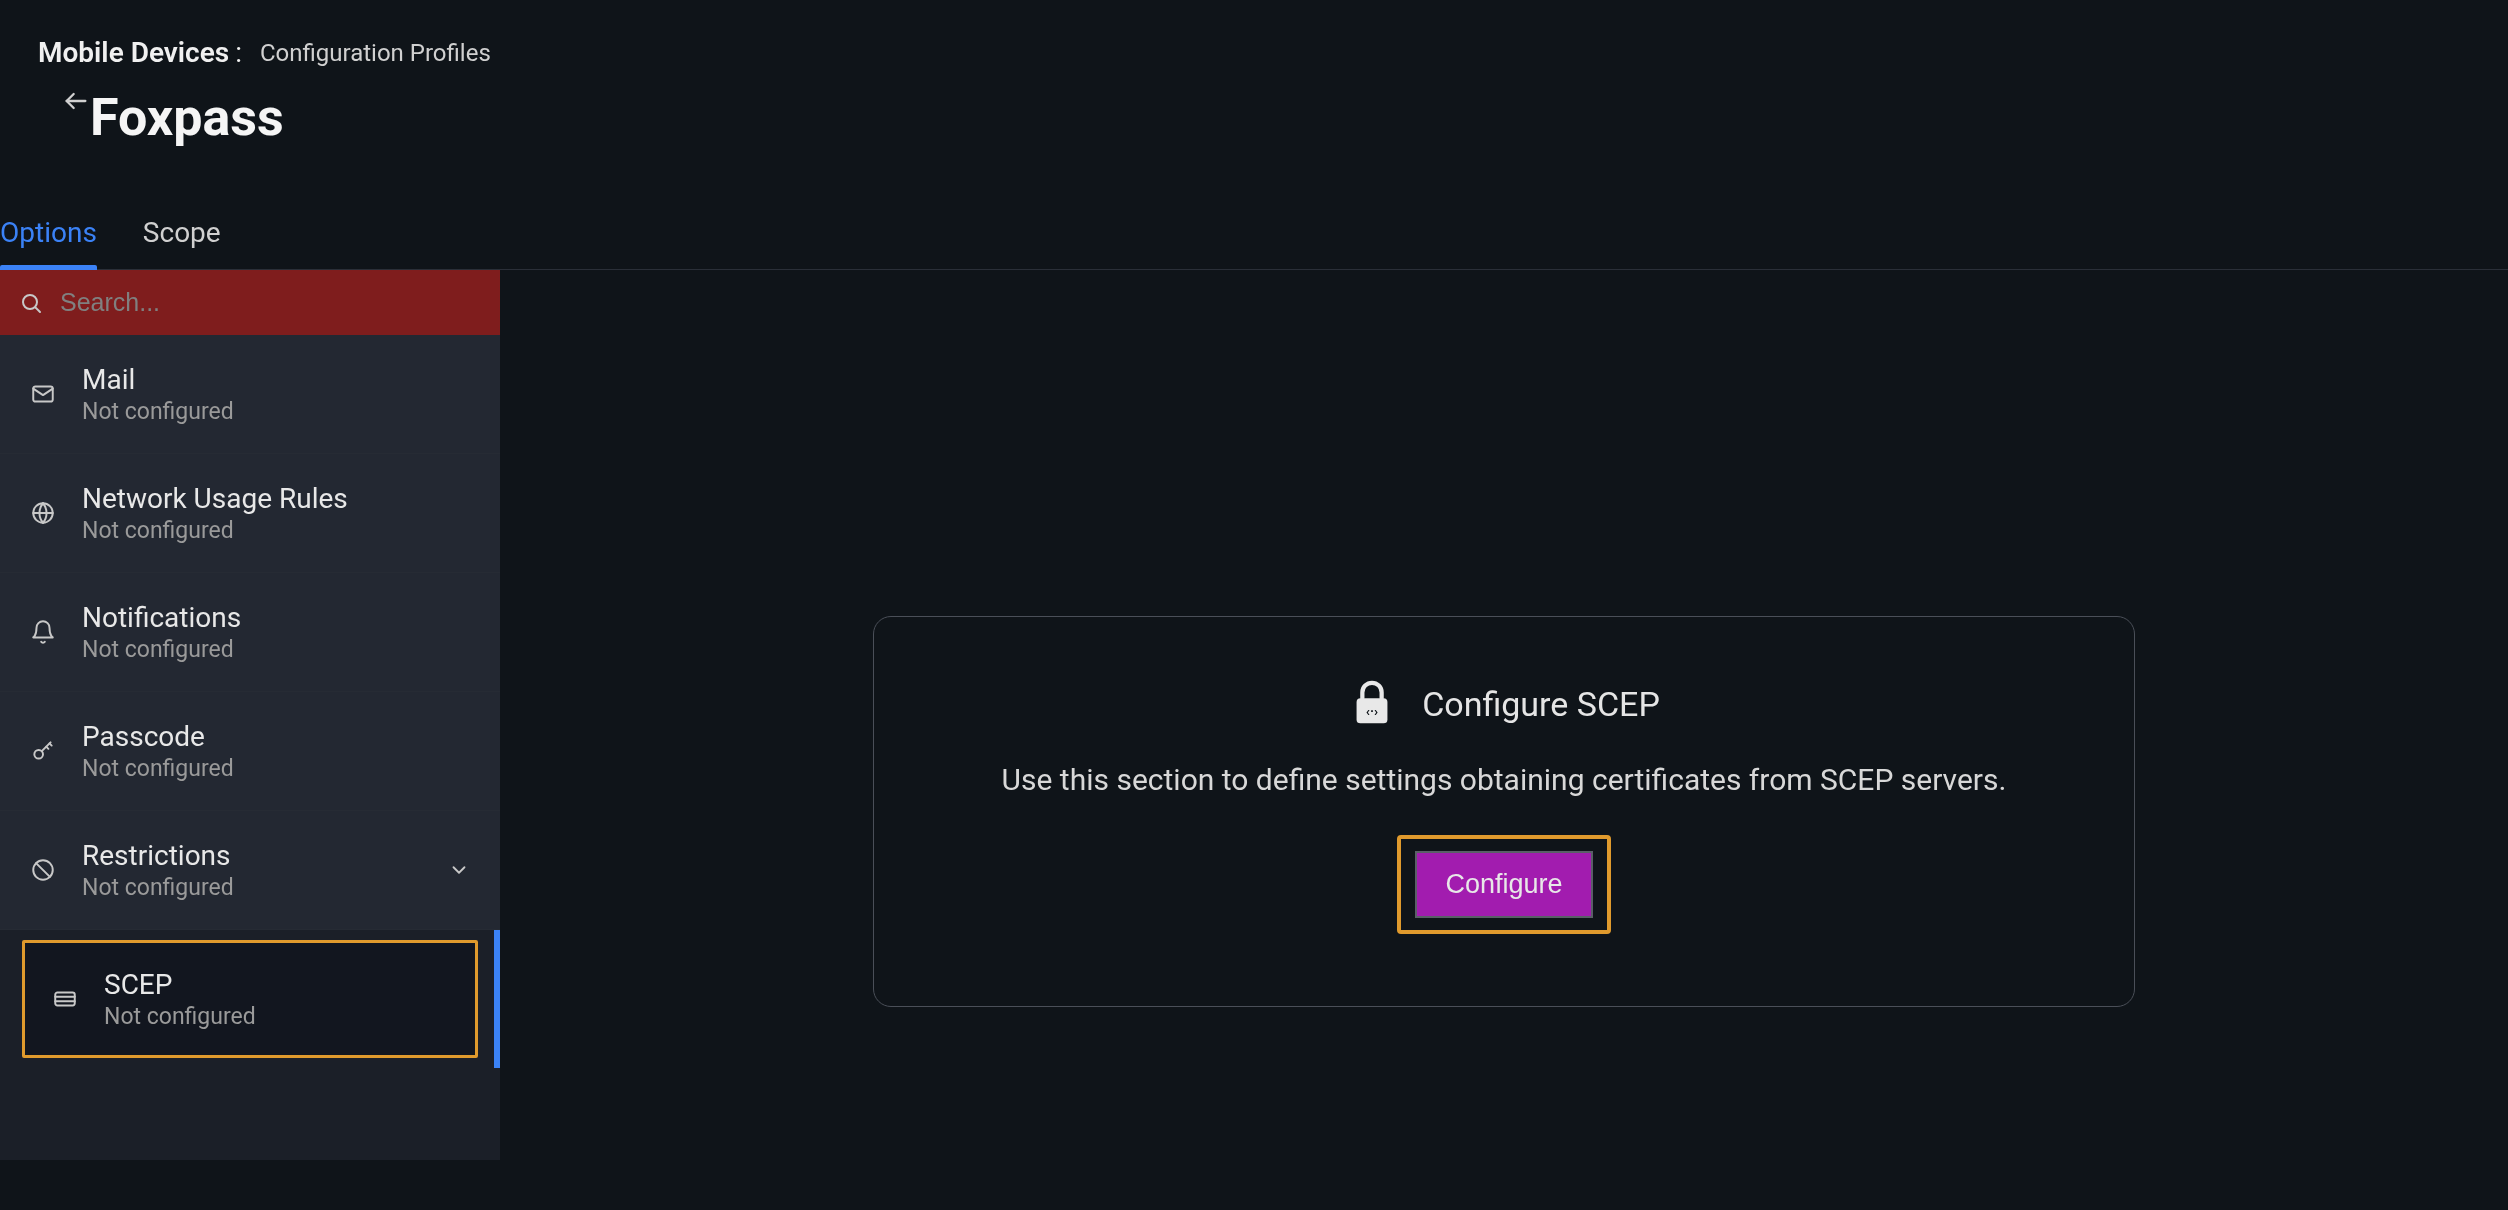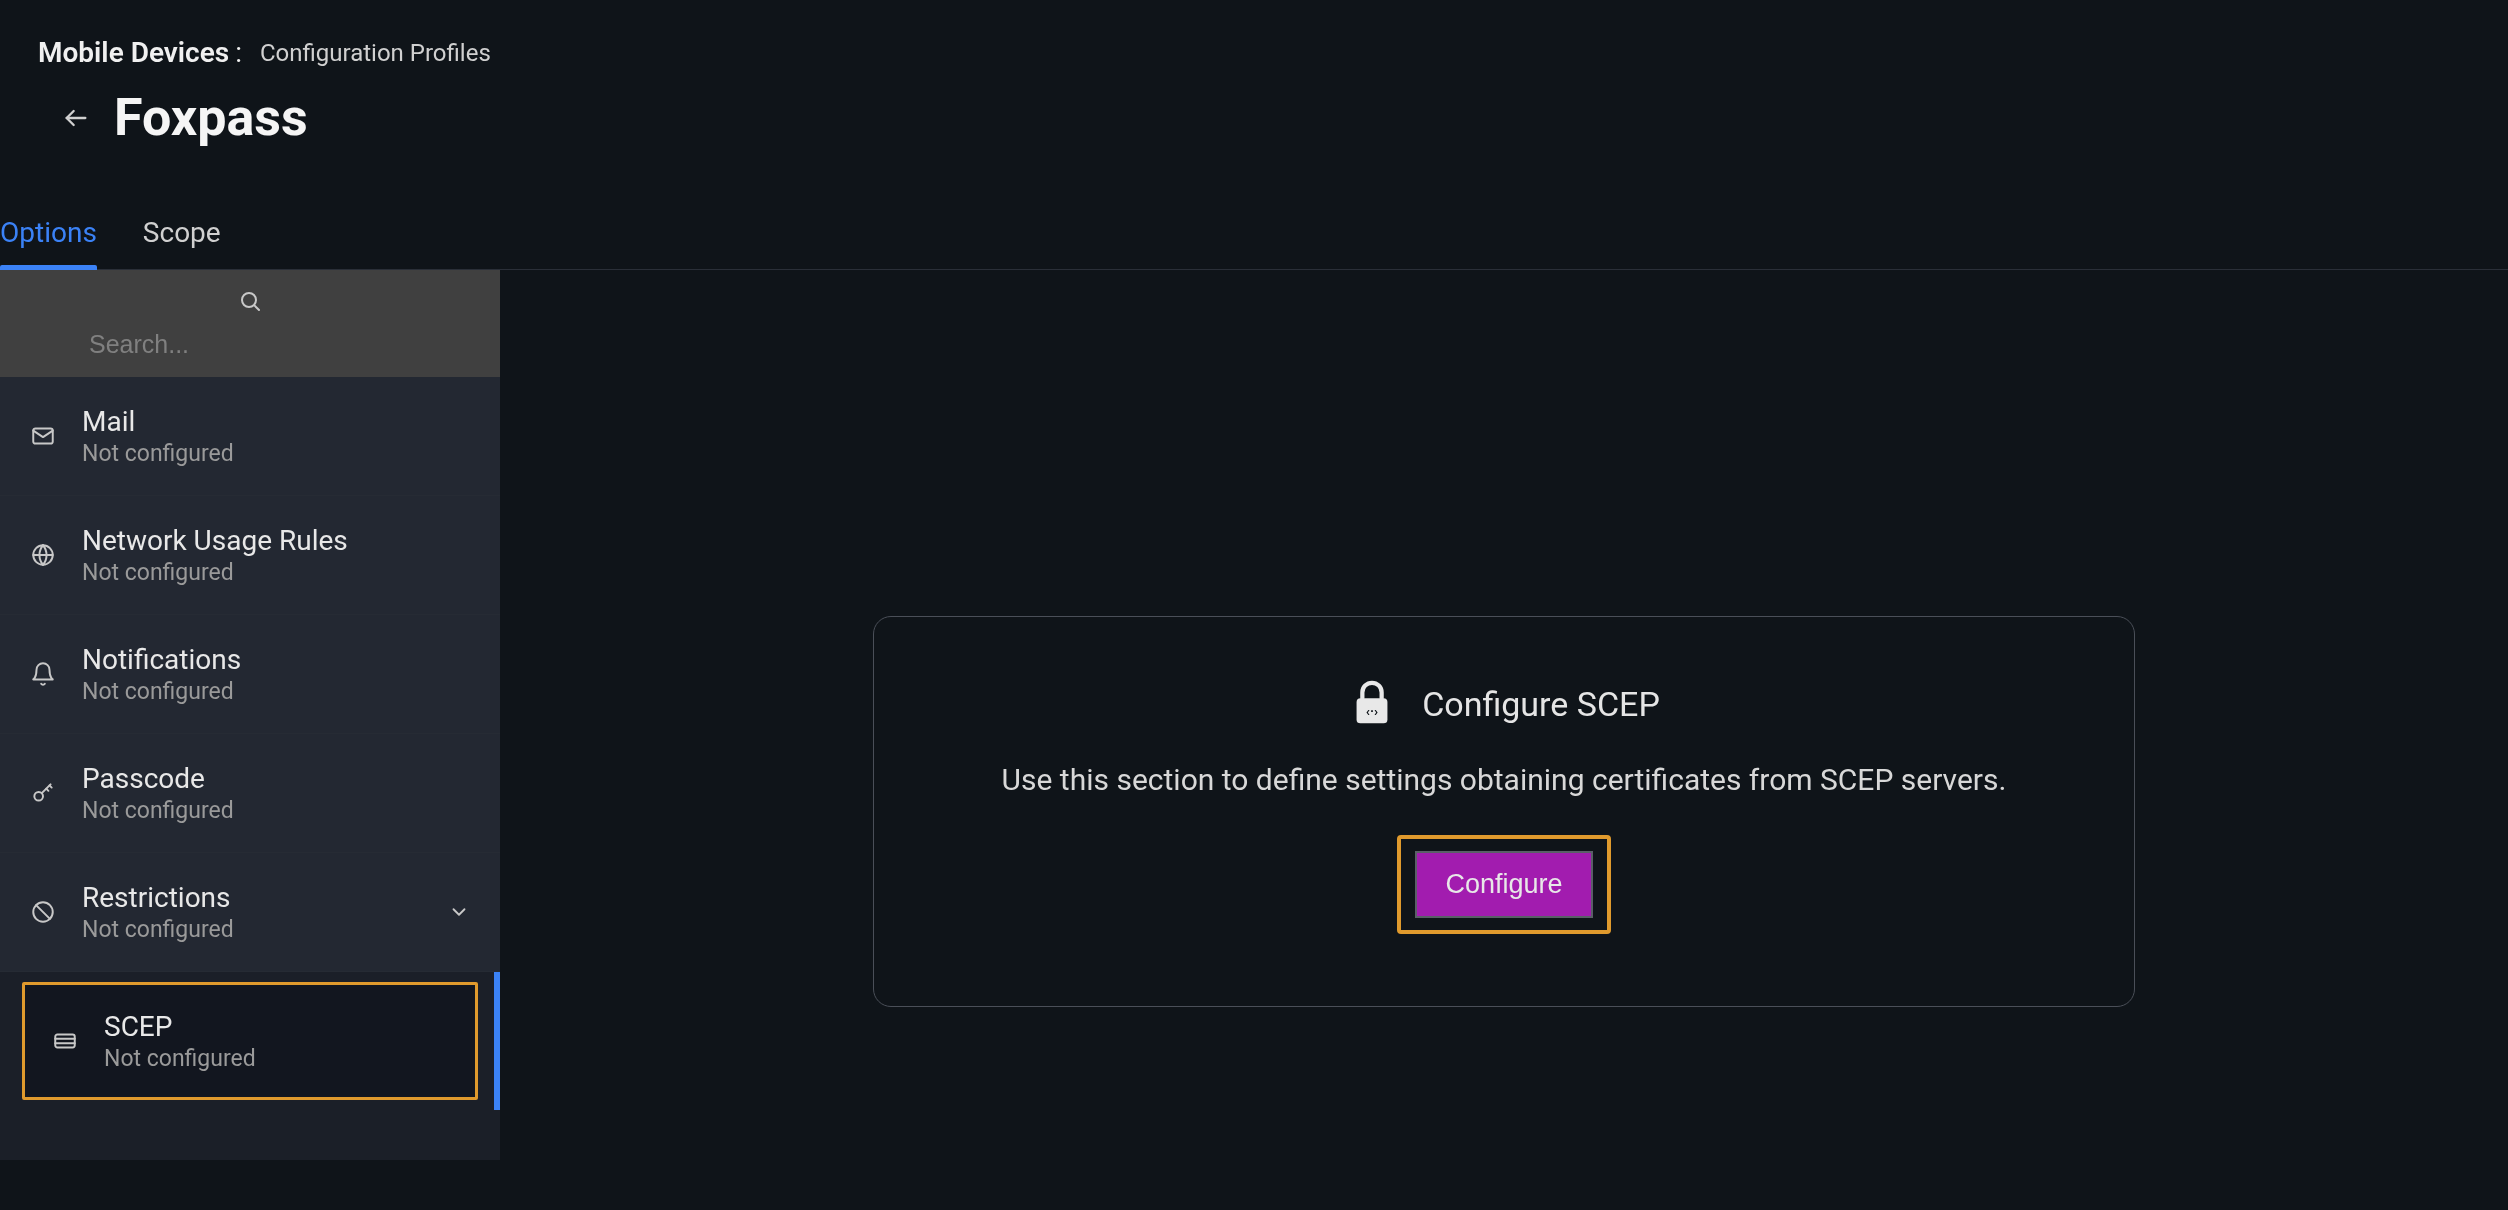--- a/index.html
+++ b/index.html
@@ -43,22 +43,20 @@
     }
 
     .breadcrumb-leaf {
       font-size: 24px;
       font-weight: 400;
       color: #d0d0d0;
     }
 
     .title-row {
       display: flex;
-      align-items: center;
-      gap: 24px;
       margin-top: 10px;
     }
 
     .back-arrow {
       width: 28px;
       height: 28px;
       display: flex;
       align-items: center;
       justify-content: center;
       cursor: pointer;
@@ -113,22 +111,21 @@
       width: 500px;
       background: #1b1f28;
       overflow-y: auto;
     }
 
     .search-row {
       display: flex;
       align-items: center;
       gap: 16px;
       padding: 18px 18px;
-      background: #404040;
-      flex-direction: column;
+      background: #7f1d1d;
     }
 
     .search-input {
       flex: 1;
       background: transparent;
       border: none;
       outline: none;
       color: #a0a0a0;
       font-size: 25px;
     }

